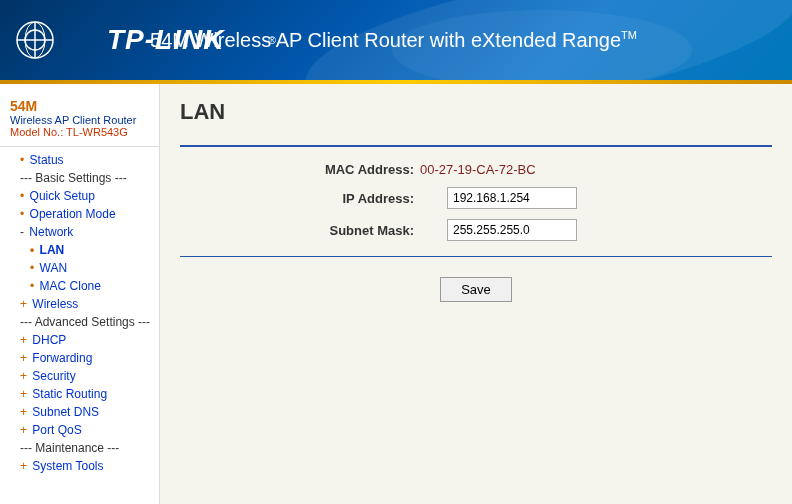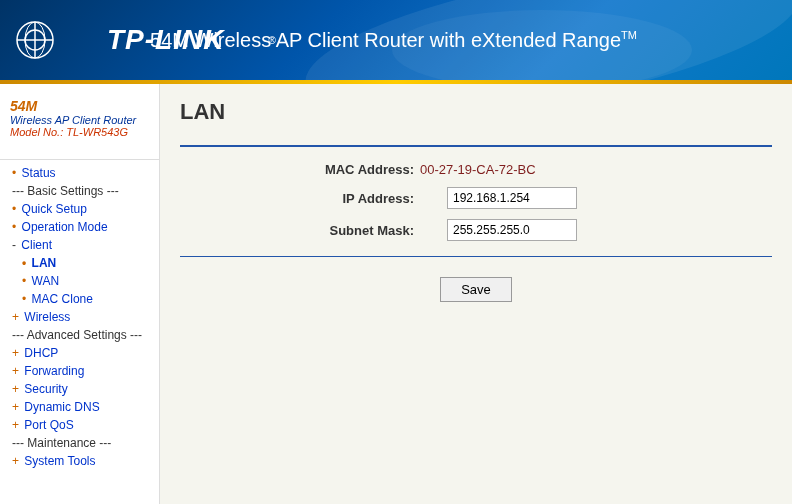--- a/index.html
+++ b/index.html
@@ -74,44 +74,44 @@
     
     .sidebar {
       width: 160px;
       background: #fff;
       border-right: 1px solid #ddd;
       padding: 8px 0;
       flex-shrink: 0;
       overflow-y: auto;
     }
     .device-info {
-      padding: 6px 10px 21px;
+      padding: 6px 10px 8px;
       border-bottom: 1px solid #ddd;
       margin-bottom: 4px;
-      font-style: italic;
     }
     .device-model {
       color: #cc6600;
       font-size: 14px;
       font-weight: bold;
     }
     .device-type {
       color: #003399;
       font-size: 11px;
     }
     .device-number {
       color: #666;
       font-size: 11px;
     }
     .device-number span { color: #cc3300; }
 
     .nav-item {
       padding: 2px 8px 2px 12px;
       cursor: pointer;
       font-size: 12px;
+      margin-left: 8px;
     }
     .nav-item.section-header {
       color: #333;
       font-weight: normal;
       cursor: default;
     }
     .nav-item.link { color: #0033cc; }
     .nav-item.active { color: #0033cc; font-weight: bold; }
     .nav-item.indent { padding-left: 22px; }
     .bullet { color: #cc6600; margin-right: 2px; }
@@ -232,21 +232,21 @@
       <span>Quick Setup</span>
     </div>
 
     <div class="nav-item link">
       <span class="bullet">•</span>
       <span>Operation Mode</span>
     </div>
 
     <div class="nav-item link">
       <span class="bullet" style="color:#333;">-</span>
-      <span style="color:#0033cc;">Client</span>
+      <span style="color:#0033cc;">Network</span>
     </div>
 
     <div class="nav-item indent active">
       <span class="bullet">•</span>
       <span>LAN</span>
     </div>
 
     <div class="nav-item indent link">
       <span class="bullet">•</span>
       <span>WAN</span>
@@ -274,24 +274,28 @@
     <div class="nav-item link">
       <span class="bullet">+</span>
       <span>Forwarding</span>
     </div>
 
     <div class="nav-item link">
       <span class="bullet">+</span>
       <span>Security</span>
     </div>
 
-
-    <div class="nav-item link">
-      <span class="bullet">+</span>
-      <span>Dynamic DNS</span>
+    <div class="nav-item link">
+      <span class="bullet">+</span>
+      <span>Static Routing</span>
+    </div>
+
+    <div class="nav-item link">
+      <span class="bullet">+</span>
+      <span>Subnet DNS</span>
     </div>
 
     <div class="nav-item link">
       <span class="bullet">+</span>
       <span>Port QoS</span>
     </div>
 
     <div class="nav-item section-header">
       <span>--- Maintenance ---</span>
     </div>

